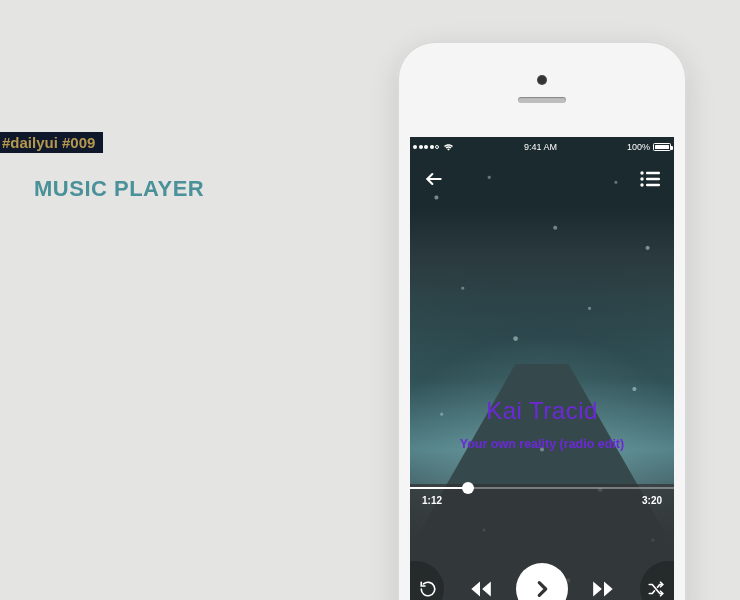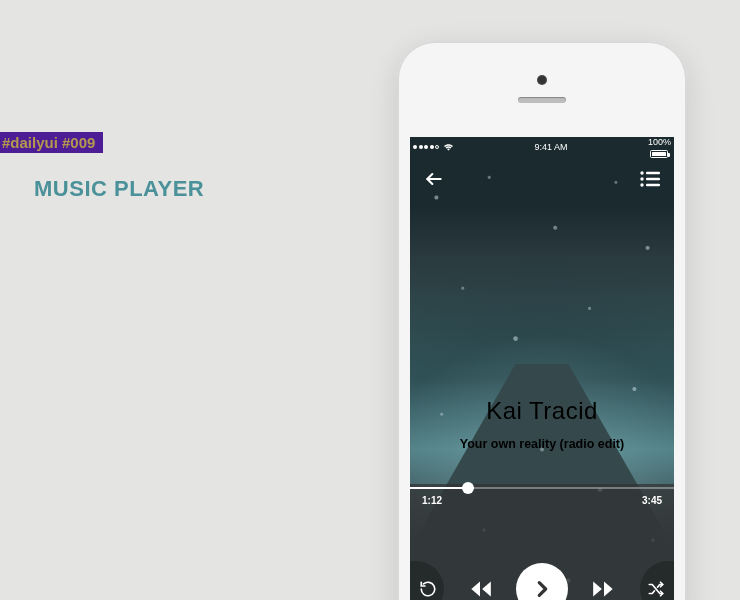--- a/index.html
+++ b/index.html
@@ -8,21 +8,21 @@
       height: 600px;
       background: #e4e4e2;
       font-family: -apple-system, BlinkMacSystemFont, 'Segoe UI', Arial, sans-serif;
       position: relative;
       overflow: hidden;
     }
     .hashtag {
       position: absolute;
       left: 0;
       top: 132px;
-      background: #4c1d95;
+      background: #0f172a;
       padding: 2px 8px 2px 2px;
       color: #b59850;
       font-weight: 700;
       font-size: 15px;
     }
     .title {
       position: absolute;
       left: 0;
       top: 176px;
       color: #4a919a;
@@ -147,41 +147,41 @@
       padding: 0 3px;
       color: #fff;
       font-size: 9px;
       font-weight: 500;
     }
     .status-left { display: flex; align-items: center; gap: 4px; }
     .dots { display: flex; gap: 1.5px; align-items: center; }
     .dot { width: 4px; height: 4px; border-radius: 50%; background: #fff; }
     .dot.empty { background: transparent; border: 0.7px solid #fff; }
     .wifi-icon svg { display:block; }
-    .status-right { display: flex; align-items: center; gap: 3px; flex-direction: column; }
+    .status-right { display: flex; align-items: center; gap: 3px; }
     .battery { width: 18px; height: 8px; border: 0.8px solid #fff; border-radius: 1.5px; position: relative; }
     .battery::after { content:""; position:absolute; right:-2.5px; top:2px; width:1.5px; height:4px; background:#fff; border-radius:0 1px 1px 0;}
     .battery-fill { position:absolute; left:1px; top:1px; bottom:1px; right:1px; background:#fff; border-radius:0.5px;}
     .app-header {
       position: absolute;
       top: 32px;
       left: 14px;
       right: 14px;
       display: flex;
       justify-content: space-between;
       align-items: center;
     }
     .back-icon, .list-icon { color: #fff; cursor: pointer; }
     .track-info {
       position: absolute;
       left: 0;
       right: 0;
       top: 260px;
       text-align: center;
-      color: #000000;
+      color: #6d28d9;
     }
     .artist { font-size: 24px; font-weight: 300; letter-spacing: 0.5px; }
     .song { font-size: 12.5px; font-weight: 600; margin-top: 12px; }
     .progress-wrap {
       position: absolute;
       top: 340px;
       left: 0;
       right: 0;
       height: 24px;
     }
@@ -341,21 +341,21 @@
     </div>
 
     <div class="progress-wrap">
       <div class="progress-track"></div>
       <div class="progress-fill"></div>
       <div class="progress-thumb"></div>
     </div>
 
     <div class="time-row">
       <span>1:12</span>
-      <span>3:45</span>
+      <span>3:20</span>
     </div>
 
     <div class="controls">
       <div class="ctrl-side left">
         <svg width="18" height="18" viewBox="0 0 24 24" fill="none" stroke="white" stroke-width="2.2" stroke-linecap="round">
             <path d="M3 12 a9 9 0 1 0 3 -6.7"></path>
             <polyline points="3 3 3 8 8 8"></polyline>
           </svg>
       </div>
       <div class="ctrl-skip">

